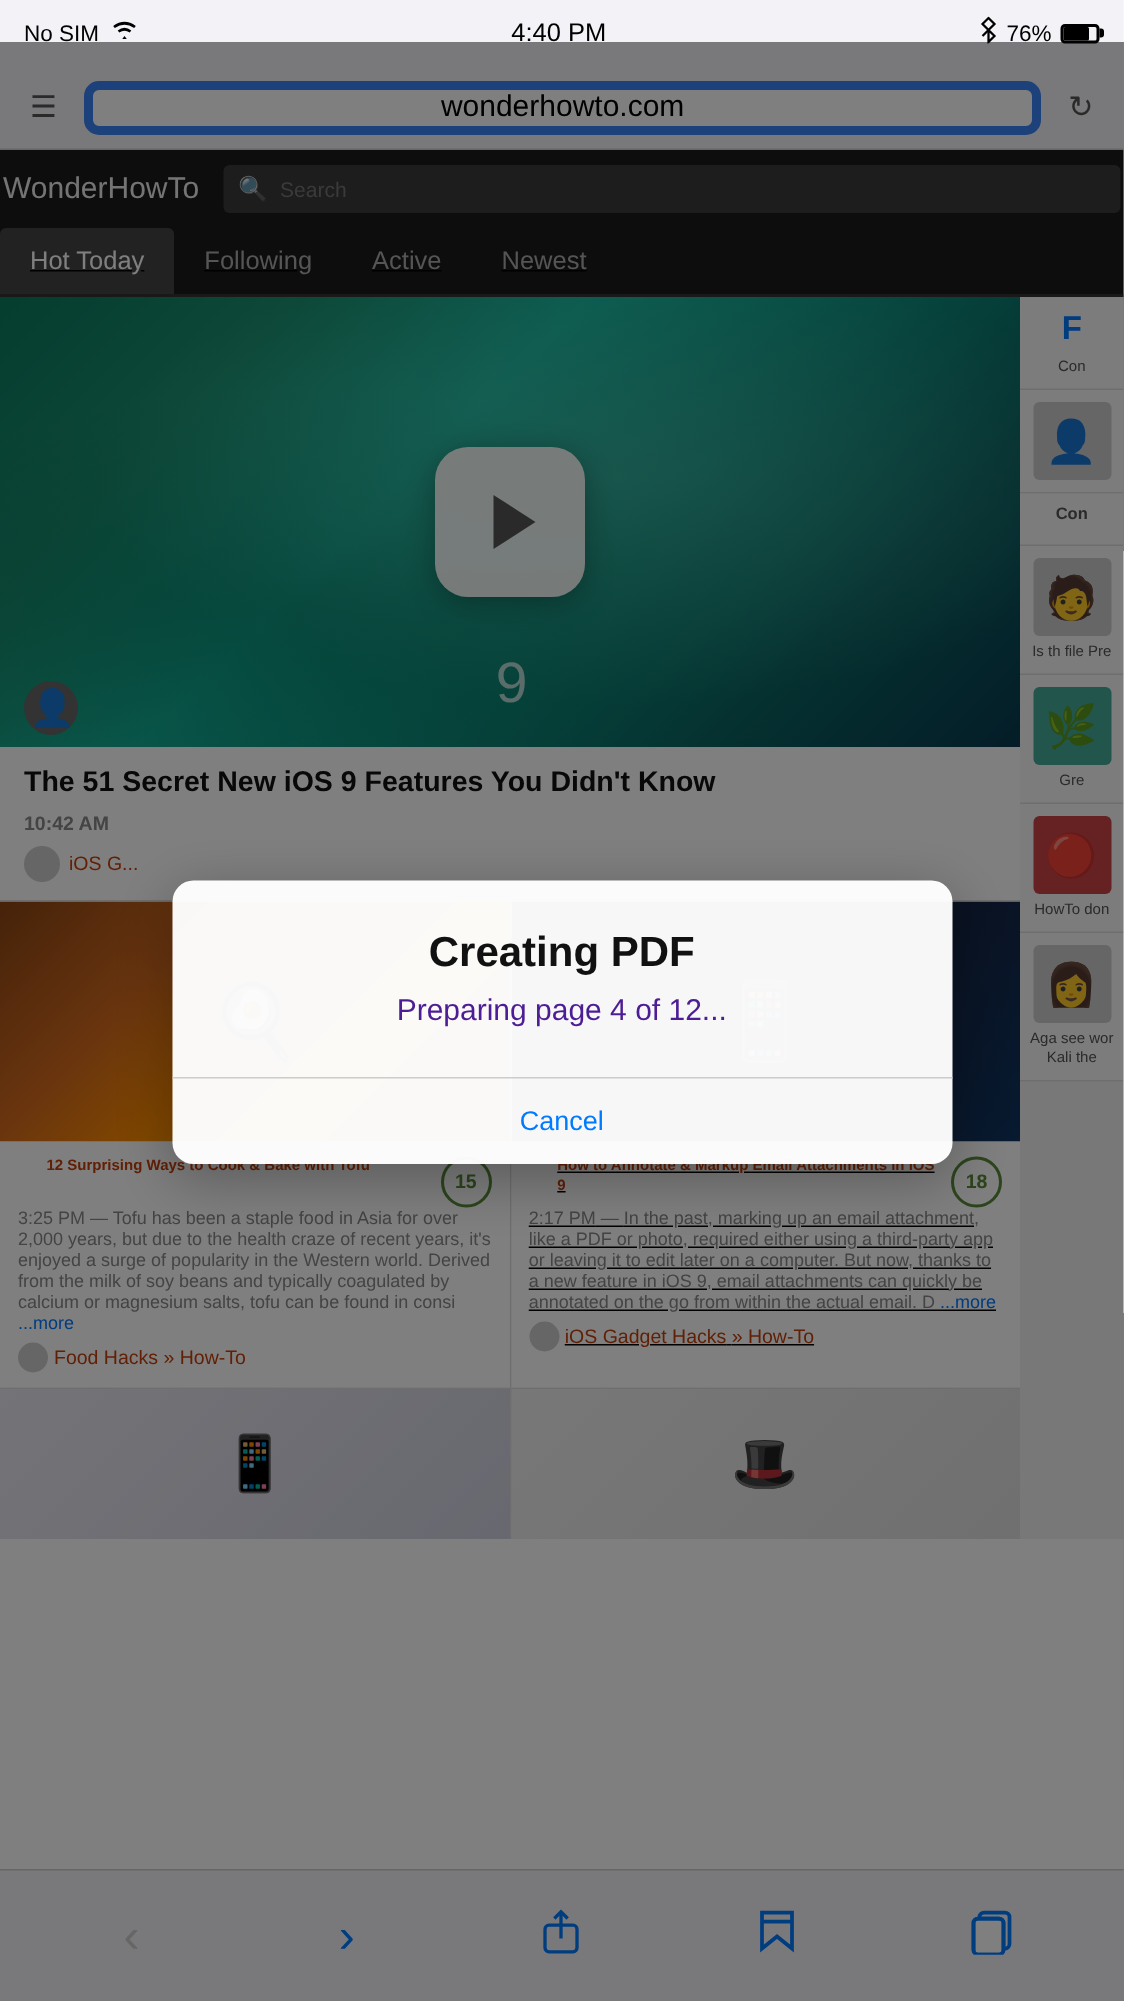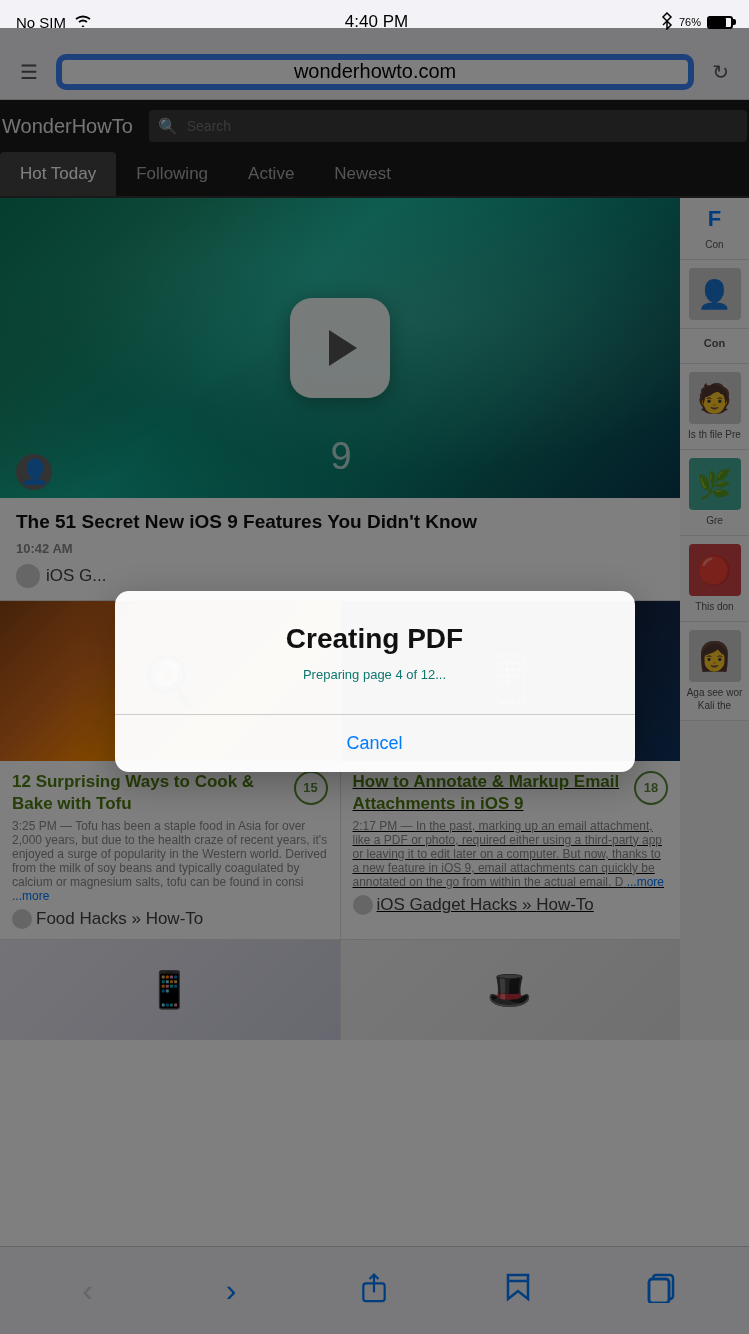--- a/index.html
+++ b/index.html
@@ -18,21 +18,21 @@
       background: #f2f2f7;
       display: flex;
       align-items: center;
       justify-content: space-between;
       padding: 0 16px;
       font-size: 15px;
       font-weight: 500;
     }
     .status-left { display: flex; align-items: center; gap: 8px; }
     .status-center { font-size: 17px; font-weight: 400; }
-    .status-right { display: flex; align-items: center; gap: 6px; font-size: 11px; }
+    .status-right { display: flex; align-items: center; gap: 6px; font-size: 15px; }
     .battery-icon {
       width: 26px; height: 13px;
       border: 2px solid #000;
       border-radius: 3px;
       position: relative;
       display: inline-flex;
       align-items: center;
     }
     .battery-icon::after {
       content: '';
@@ -116,20 +116,21 @@
       color: #aaa;
       font-size: 14px;
       flex: 1;
     }
 
     
     .nav-tabs {
       background: #1a1a1a;
       display: flex;
       border-bottom: 2px solid #333;
+      text-decoration: underline;
     }
     .nav-tab {
       padding: 12px 20px;
       color: #aaa;
       font-size: 17px;
       font-weight: 500;
       cursor: pointer;
     }
     .nav-tab.active {
       color: #fff;
@@ -237,22 +238,22 @@
       align-items: center;
       gap: 6px;
       margin-top: 8px;
     }
     .source-avatar {
       width: 24px; height: 24px;
       border-radius: 50%;
       background: #ccc;
     }
     .source-name {
-      font-size: 17px;
-      color: #404040;
+      font-size: 13px;
+      color: #c2410c;
     }
 
     
     .article-grid {
       display: flex;
       gap: 0;
       border-bottom: 1px solid #ddd;
     }
     .grid-item {
       flex: 1;
@@ -289,25 +290,26 @@
       content: '📱';
       font-size: 50px;
       position: absolute;
       top: 50%; left: 50%;
       transform: translate(-50%, -50%);
     }
     .grid-content {
       padding: 10px 12px;
     }
     .grid-title {
-      font-size: 17px;
+      font-size: 10px;
       font-weight: 700;
-      color: #4d7c0f;
+      color: #c2410c;
       line-height: 1.3;
       margin-bottom: 4px;
+      margin-left: 19px;
     }
     .grid-meta {
       font-size: 12px;
       color: #888;
       margin-bottom: 4px;
     }
     .grid-source {
       display: flex;
       align-items: center;
       gap: 4px;
@@ -403,22 +405,22 @@
       text-align: center;
       box-shadow: 0 10px 40px rgba(0,0,0,0.3);
     }
     .modal-title {
       font-size: 28px;
       font-weight: 600;
       color: #111;
       margin-bottom: 12px;
     }
     .modal-subtitle {
-      font-size: 13px;
-      color: #0f766e;
+      font-size: 20px;
+      color: #4c1d95;
       margin-bottom: 32px;
     }
     .modal-divider {
       height: 1px;
       background: #ccc;
       margin: 0 -40px;
     }
     .modal-cancel {
       display: block;
       padding: 18px 40px;
@@ -619,21 +621,21 @@
     <div class="sidebar-section">
       <div class="sidebar-avatar">🧑</div>
       <div class="sidebar-text">Is th file Pre</div>
     </div>
     <div class="sidebar-section">
       <div class="sidebar-avatar" style="background:#4a9;">🌿</div>
       <div class="sidebar-text">Gre</div>
     </div>
     <div class="sidebar-section">
       <div class="sidebar-avatar" style="background:#c44;">🔴</div>
-      <div class="sidebar-text">This don</div>
+      <div class="sidebar-text">HowTo don</div>
     </div>
     <div class="sidebar-section">
       <div class="sidebar-avatar">👩</div>
       <div class="sidebar-text">Aga see wor Kali the</div>
     </div>
   </div>
 </div>
 
 <div class="modal-overlay">
   <div class="modal-box">

